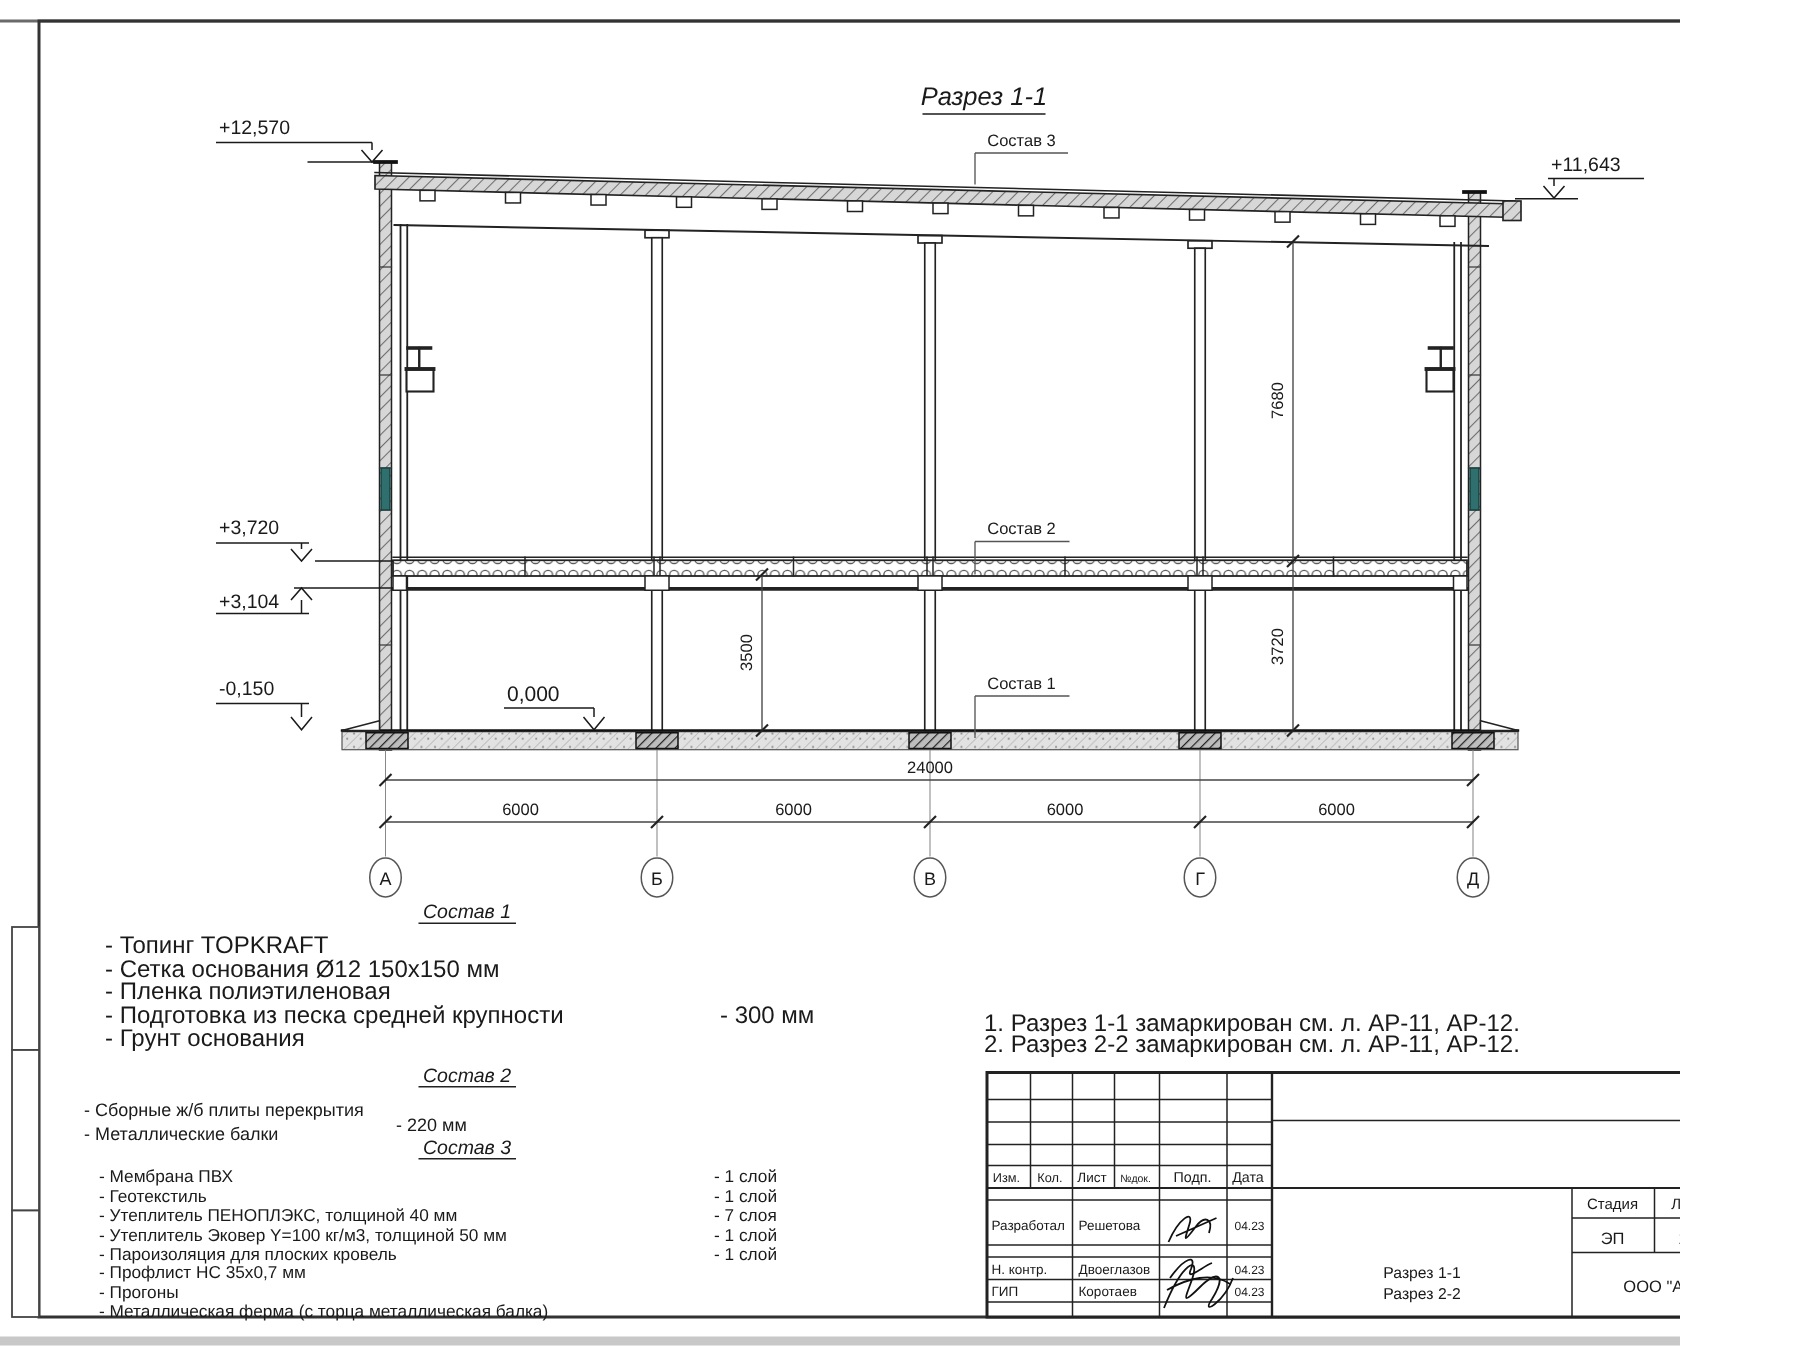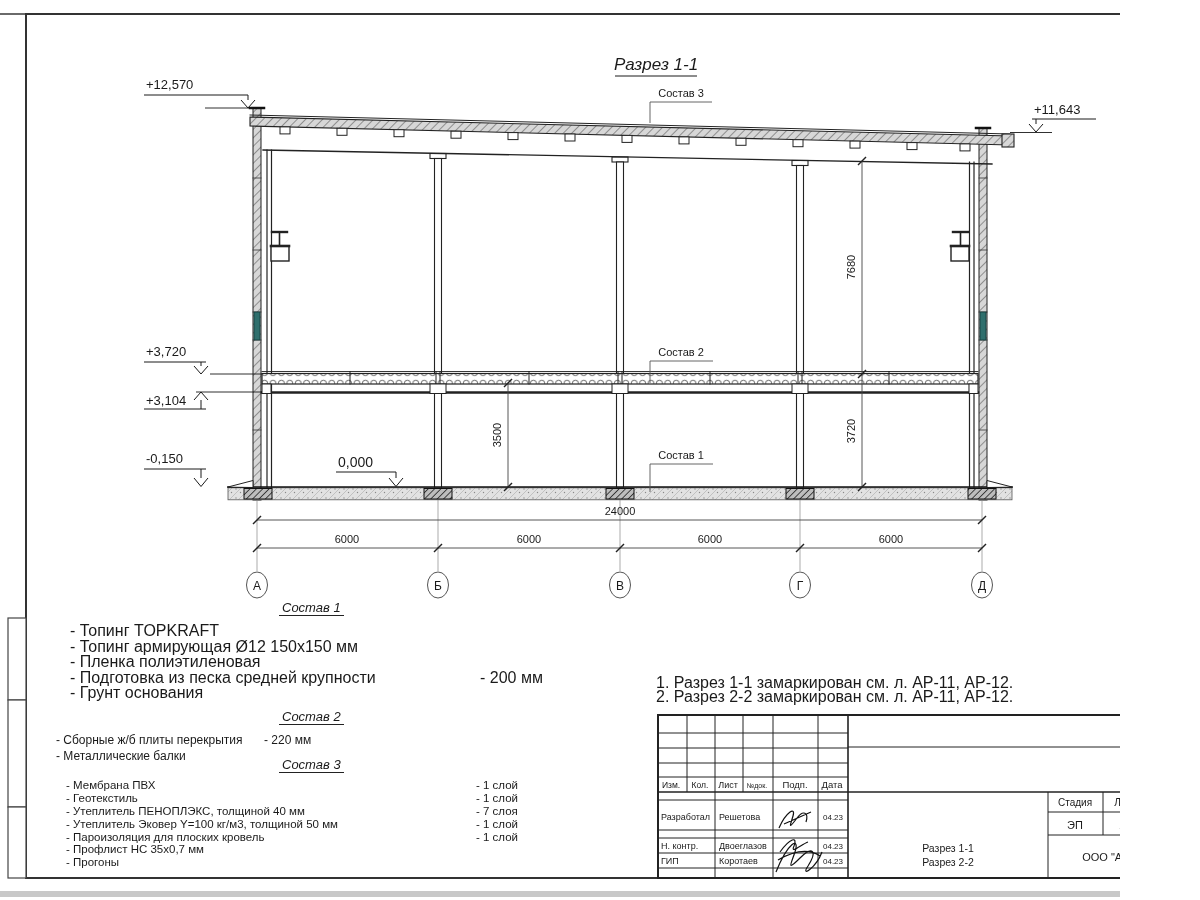--- a/index.html
+++ b/index.html
@@ -9,21 +9,21 @@
   .abs{position:absolute;}
   .sec-h{position:absolute;font-style:italic;font-size:13px;border-bottom:1px solid #222;
          padding:0 3px;white-space:nowrap;}
   .items{position:absolute;}
   .row{position:relative;white-space:nowrap;}
   .s1 .row{height:15.5px;font-size:16px;}
   .s2 .row{height:16px;font-size:12px;}
   .s3 .row{height:12.9px;font-size:11.5px;}
   .val{position:absolute;top:0;}
   .s1 .val,.s3 .val{left:410px;}
-  .s2 .val{left:208px;}
+  .s2 .val{left:208px;margin-top:10px;}
   .notes{position:absolute;left:656px;top:676px;font-size:16px;line-height:13.5px;white-space:nowrap;}
 </style>
 </head>
 <body>
 
 <div class="sheet">
 
 <svg class="abs" style="left:0;top:0" width="1200" height="900" viewBox="0 0 1200 900">
   <defs>
     <pattern id="hatch" width="6" height="6" patternUnits="userSpaceOnUse" patternTransform="rotate(45)">
@@ -370,36 +370,37 @@
 </svg>
 
 <div class="notes">
   <div>1. Разрез 1-1 замаркирован см. л. АР-11, АР-12.</div>
   <div>2. Разрез 2-2 замаркирован см. л. АР-11, АР-12.</div>
 </div>
 
 <div class="sec-h" style="left:279px;top:600px">Состав 1</div>
 <div class="items s1" style="left:70px;top:622px;width:480px">
   <div class="row"><span>- Топинг TOPKRAFT</span><span class="val"></span></div>
-  <div class="row"><span>- Топинг армирующая Ø12 150х150 мм</span><span class="val"></span></div>
+  <div class="row"><span>- Сетка основания Ø12 150х150 мм</span><span class="val"></span></div>
   <div class="row"><span>- Пленка полиэтиленовая</span><span class="val"></span></div>
-  <div class="row"><span>- Подготовка из песка средней  крупности</span><span class="val">- 200 мм</span></div>
+  <div class="row"><span>- Подготовка из песка средней  крупности</span><span class="val">- 300 мм</span></div>
   <div class="row"><span>- Грунт основания</span><span class="val"></span></div>
 </div>
 
 <div class="sec-h" style="left:279px;top:709px">Состав 2</div>
 <div class="items s2" style="left:56px;top:733px;width:400px">
   <div class="row"><span>- Сборные ж/б плиты перекрытия</span><span class="val">- 220 мм</span></div>
   <div class="row"><span>- Металлические балки</span><span class="val"></span></div>
 </div>
 
 <div class="sec-h" style="left:279px;top:757px">Состав 3</div>
 <div class="items s3" style="left:66px;top:779px;width:485px">
   <div class="row"><span>- Мембрана ПВХ</span><span class="val">- 1 слой</span></div>
   <div class="row"><span>- Геотекстиль</span><span class="val">- 1 слой</span></div>
   <div class="row"><span>- Утеплитель ПЕНОПЛЭКС, толщиной 40 мм</span><span class="val">- 7 слоя</span></div>
   <div class="row"><span>- Утеплитель Эковер Y=100 кг/м3, толщиной 50 мм</span><span class="val">- 1 слой</span></div>
   <div class="row"><span>- Пароизоляция для плоских кровель</span><span class="val">- 1 слой</span></div>
   <div class="row"><span>- Профлист НС 35х0,7 мм</span><span class="val"></span></div>
   <div class="row"><span>- Прогоны</span><span class="val"></span></div>
+  <div class="row"><span>- Металлическая ферма (с торца металлическая балка)</span><span class="val"></span></div>
 </div>
 
 </div>
 
 </body></html>

